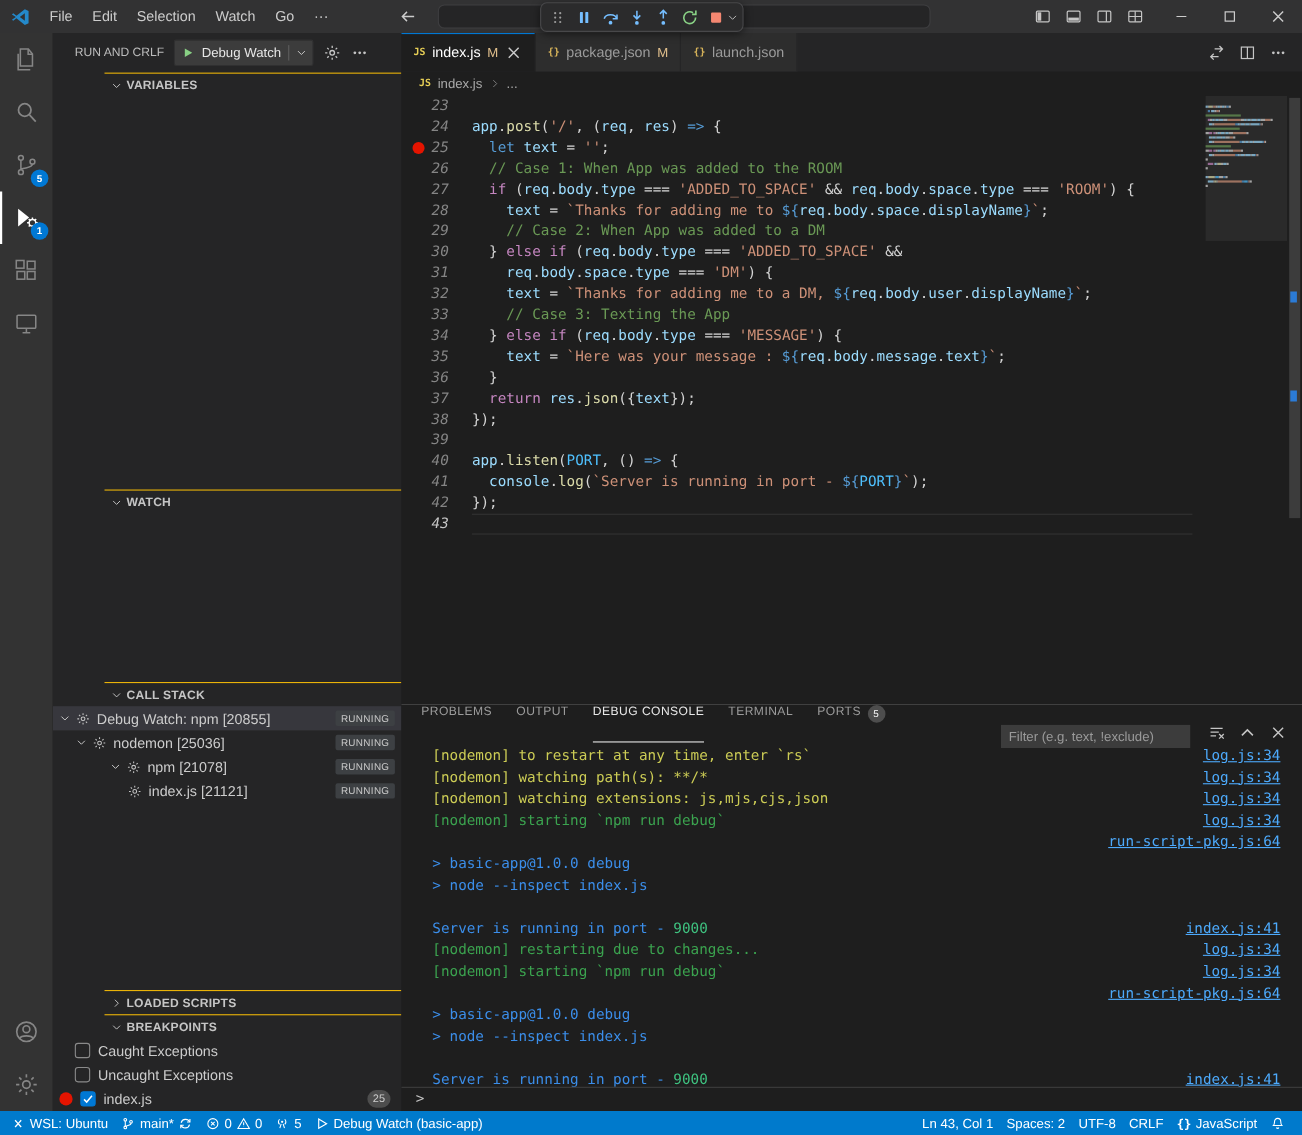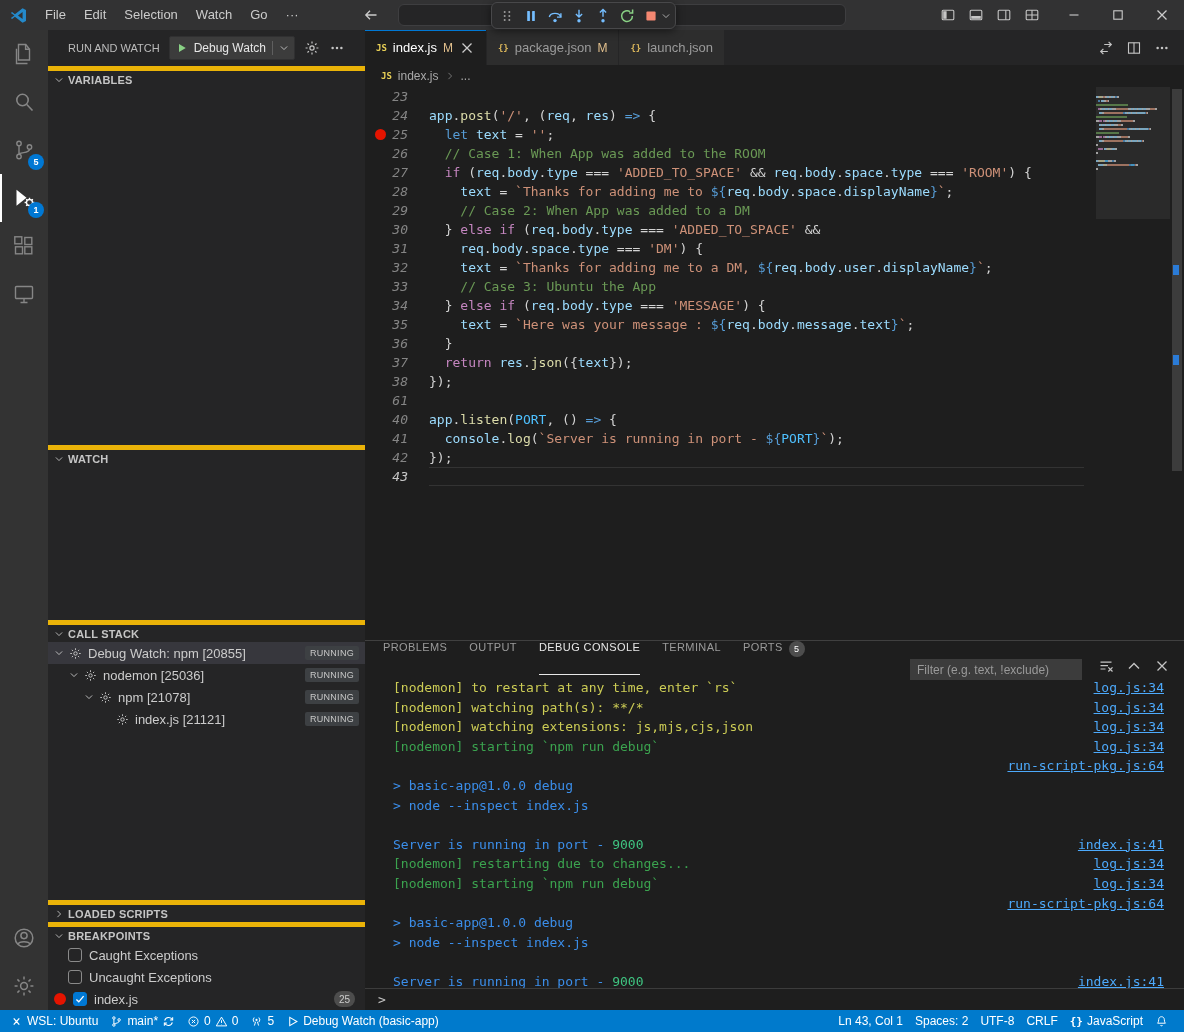--- a/index.html
+++ b/index.html
@@ -33,21 +33,21 @@
   .ab-badge{position:absolute;right:4px;bottom:4px;min-width:16px;height:16px;padding:0 4px;border-radius:8px;background:var(--badge,#0078d4);color:#fff;font-size:9px;font-weight:bold;display:flex;align-items:center;justify-content:center;}
   .ab-bottom{margin-top:auto;display:flex;flex-direction:column;}
   
   .sidebar{width:317px;flex:none;background:#252526;display:flex;flex-direction:column;overflow:hidden;}
   .sb-top{height:36px;flex:none;display:flex;align-items:center;padding:0 8px 0 20px;gap:9px;}
   .sb-title{font-size:11px;color:#bcbcbc;white-space:nowrap;}
   .cfg-select{display:flex;align-items:center;gap:6px;height:24px;background:#3c3c3c;border:1px solid #303031;border-radius:2px;padding:0 5px 0 6px;}
   .cfg-label{font-size:12px;color:#e7e7e7;}
   .cfg-sep{width:1px;height:14px;background:#5f5f5f;}
   .sbt-icon{color:#c5c5c5;}
-  .pane-header{height:22px;flex:none;display:flex;align-items:center;gap:4px;padding-left:6px;font-size:11px;font-weight:bold;color:#c5c5c5;border-top:5px solid #eab308;letter-spacing:.2px;}
+  .pane-header{height:22px;flex:none;display:flex;align-items:center;gap:4px;padding-left:6px;font-size:11px;font-weight:bold;color:#c5c5c5;border-top:1px solid #eab308;letter-spacing:.2px;margin-left:47px;}
   .pane-header .icon{color:#c5c5c5;}
   .grow{flex:1;}
   .watch-body{height:153px;flex:none;}
   .csfill{height:170px;flex:none;}
   .cs-row{height:22px;display:flex;align-items:center;gap:3px;font-size:13px;color:#ccc;white-space:nowrap;overflow:hidden;}
   .cs-row.selected{background:#37373d;}
   .tw-sp{width:12px;flex:none;}
   .cs-gear{color:#c5c5c5;margin:0 3px 0 2px;}
   .cs-label{overflow:hidden;text-overflow:ellipsis;}
   .run-badge{margin-left:auto;margin-right:6px;background:#3d4043;color:#c8c8c8;font-size:9px;padding:2px 5px;border-radius:2px;letter-spacing:.3px;flex:none;}
@@ -390,21 +390,21 @@
                   <path d="M12 2.6v3M12 18.4v3M2.6 12h3M18.4 12h3M5.4 5.4l2.1 2.1M16.5 16.5l2.1 2.1M18.6 5.4l-2.1 2.1M7.5 16.5l-2.1 2.1"></path>
                 </g>
               </svg>
             </span>
           </div>
         </div>
     </div>
 
     <aside class="sidebar" data-name="sidebar-run-and-debug">
       <div class="sb-top" data-name="sidebar-header">
-        <span class="sb-title" data-name="sidebar-title">RUN AND WATCH</span>
+        <span class="sb-title" data-name="sidebar-title">RUN AND CRLF</span>
         <div class="cfg-select" data-name="debug-config-select">
           <span class="icon i12 c-green" data-name="start-debug-icon">
               <svg viewBox="0 0 16 16">
                 <path d="M4 2.8v10.4L13 8z" fill="currentColor"></path>
               </svg>
             </span>
           <span class="cfg-label" data-name="debug-config-label">Debug Watch</span>
           <span class="cfg-sep" data-name="divider"></span>
           <span class="icon i10" data-name="chevron-down-icon">
               <svg viewBox="0 0 16 16">
@@ -487,21 +487,21 @@
               <svg viewBox="0 0 16 16">
                 <g fill="none" stroke="currentColor" stroke-width="1.2">
                   <circle cx="8" cy="8" r="2.1"></circle>
                   <path d="M8 1.6v2M8 12.4v2M1.6 8h2M12.4 8h2M3.5 3.5l1.4 1.4M11.1 11.1l1.4 1.4M12.5 3.5l-1.4 1.4M4.9 11.1l-1.4 1.4"></path>
                 </g>
               </svg>
             </span>
             <span class="cs-label" data-name="session-label">nodemon [25036]</span>
             <span class="run-badge" data-name="running-badge">RUNNING</span>
           </div>
-          <div class="cs-row" data-name="callstack-row" style="padding-left: 36px;">
+          <div class="cs-row" data-name="callstack-row" style="padding-left: 36px; margin-left: 16px;">
             <span class="icon i10" data-name="chevron-down-icon">
               <svg viewBox="0 0 16 16">
                 <path d="M3 5.5 8 10.5 13 5.5" fill="none" stroke="currentColor" stroke-width="1.4"></path>
               </svg>
             </span>
             <span class="icon i13 cs-gear" data-name="debug-session-icon">
               <svg viewBox="0 0 16 16">
                 <g fill="none" stroke="currentColor" stroke-width="1.2">
                   <circle cx="8" cy="8" r="2.1"></circle>
                   <path d="M8 1.6v2M8 12.4v2M1.6 8h2M12.4 8h2M3.5 3.5l1.4 1.4M11.1 11.1l1.4 1.4M12.5 3.5l-1.4 1.4M4.9 11.1l-1.4 1.4"></path>
@@ -638,27 +638,27 @@
               <div class="code-line" data-name="code-line"><span class="gutter" data-name="line-number"><span class="ln">23</span></span><span class="lc"></span></div>
               <div class="code-line" data-name="code-line"><span class="gutter" data-name="line-number"><span class="ln">24</span></span><span class="lc"><span class="tk-v">app</span><span class="tk-p">.</span><span class="tk-f">post</span><span class="tk-p">(</span><span class="tk-s">'/'</span><span class="tk-p">, (</span><span class="tk-v">req</span><span class="tk-p">, </span><span class="tk-v">res</span><span class="tk-p">) </span><span class="tk-k">=&gt;</span><span class="tk-p"> {</span></span></div>
               <div class="code-line" data-name="code-line"><span class="gutter" data-name="line-number"><span class="gbp" data-name="breakpoint-glyph"></span><span class="ln">25</span></span><span class="lc"><span class="tk-p">  </span><span class="tk-k">let</span><span class="tk-p"> </span><span class="tk-v">text</span><span class="tk-p"> = </span><span class="tk-s">''</span><span class="tk-p">;</span></span></div>
               <div class="code-line" data-name="code-line"><span class="gutter" data-name="line-number"><span class="ln">26</span></span><span class="lc"><span class="tk-m">  // Case 1: When App was added to the ROOM</span></span></div>
               <div class="code-line" data-name="code-line"><span class="gutter" data-name="line-number"><span class="ln">27</span></span><span class="lc"><span class="tk-p">  </span><span class="tk-c">if</span><span class="tk-p"> (</span><span class="tk-v">req</span><span class="tk-p">.</span><span class="tk-v">body</span><span class="tk-p">.</span><span class="tk-v">type</span><span class="tk-p"> === </span><span class="tk-s">'ADDED_TO_SPACE'</span><span class="tk-p"> &amp;&amp; </span><span class="tk-v">req</span><span class="tk-p">.</span><span class="tk-v">body</span><span class="tk-p">.</span><span class="tk-v">space</span><span class="tk-p">.</span><span class="tk-v">type</span><span class="tk-p"> === </span><span class="tk-s">'ROOM'</span><span class="tk-p">) {</span></span></div>
               <div class="code-line" data-name="code-line"><span class="gutter" data-name="line-number"><span class="ln">28</span></span><span class="lc"><span class="tk-p">    </span><span class="tk-v">text</span><span class="tk-p"> = </span><span class="tk-s">`Thanks for adding me to </span><span class="tk-t">${</span><span class="tk-v">req</span><span class="tk-p">.</span><span class="tk-v">body</span><span class="tk-p">.</span><span class="tk-v">space</span><span class="tk-p">.</span><span class="tk-v">displayName</span><span class="tk-t">}</span><span class="tk-s">`</span><span class="tk-p">;</span></span></div>
               <div class="code-line" data-name="code-line"><span class="gutter" data-name="line-number"><span class="ln">29</span></span><span class="lc"><span class="tk-m">    // Case 2: When App was added to a DM</span></span></div>
               <div class="code-line" data-name="code-line"><span class="gutter" data-name="line-number"><span class="ln">30</span></span><span class="lc"><span class="tk-p">  } </span><span class="tk-c">else</span><span class="tk-p"> </span><span class="tk-c">if</span><span class="tk-p"> (</span><span class="tk-v">req</span><span class="tk-p">.</span><span class="tk-v">body</span><span class="tk-p">.</span><span class="tk-v">type</span><span class="tk-p"> === </span><span class="tk-s">'ADDED_TO_SPACE'</span><span class="tk-p"> &amp;&amp;</span></span></div>
               <div class="code-line" data-name="code-line"><span class="gutter" data-name="line-number"><span class="ln">31</span></span><span class="lc"><span class="tk-p">    </span><span class="tk-v">req</span><span class="tk-p">.</span><span class="tk-v">body</span><span class="tk-p">.</span><span class="tk-v">space</span><span class="tk-p">.</span><span class="tk-v">type</span><span class="tk-p"> === </span><span class="tk-s">'DM'</span><span class="tk-p">) {</span></span></div>
               <div class="code-line" data-name="code-line"><span class="gutter" data-name="line-number"><span class="ln">32</span></span><span class="lc"><span class="tk-p">    </span><span class="tk-v">text</span><span class="tk-p"> = </span><span class="tk-s">`Thanks for adding me to a DM, </span><span class="tk-t">${</span><span class="tk-v">req</span><span class="tk-p">.</span><span class="tk-v">body</span><span class="tk-p">.</span><span class="tk-v">user</span><span class="tk-p">.</span><span class="tk-v">displayName</span><span class="tk-t">}</span><span class="tk-s">`</span><span class="tk-p">;</span></span></div>
-              <div class="code-line" data-name="code-line"><span class="gutter" data-name="line-number"><span class="ln">33</span></span><span class="lc"><span class="tk-m">    // Case 3: Ubuntu the App</span></span></div>
+              <div class="code-line" data-name="code-line"><span class="gutter" data-name="line-number"><span class="ln">33</span></span><span class="lc"><span class="tk-m">    // Case 3: Texting the App</span></span></div>
               <div class="code-line" data-name="code-line"><span class="gutter" data-name="line-number"><span class="ln">34</span></span><span class="lc"><span class="tk-p">  } </span><span class="tk-c">else</span><span class="tk-p"> </span><span class="tk-c">if</span><span class="tk-p"> (</span><span class="tk-v">req</span><span class="tk-p">.</span><span class="tk-v">body</span><span class="tk-p">.</span><span class="tk-v">type</span><span class="tk-p"> === </span><span class="tk-s">'MESSAGE'</span><span class="tk-p">) {</span></span></div>
               <div class="code-line" data-name="code-line"><span class="gutter" data-name="line-number"><span class="ln">35</span></span><span class="lc"><span class="tk-p">    </span><span class="tk-v">text</span><span class="tk-p"> = </span><span class="tk-s">`Here was your message : </span><span class="tk-t">${</span><span class="tk-v">req</span><span class="tk-p">.</span><span class="tk-v">body</span><span class="tk-p">.</span><span class="tk-v">message</span><span class="tk-p">.</span><span class="tk-v">text</span><span class="tk-t">}</span><span class="tk-s">`</span><span class="tk-p">;</span></span></div>
               <div class="code-line" data-name="code-line"><span class="gutter" data-name="line-number"><span class="ln">36</span></span><span class="lc"><span class="tk-p">  }</span></span></div>
               <div class="code-line" data-name="code-line"><span class="gutter" data-name="line-number"><span class="ln">37</span></span><span class="lc"><span class="tk-p">  </span><span class="tk-c">return</span><span class="tk-p"> </span><span class="tk-v">res</span><span class="tk-p">.</span><span class="tk-f">json</span><span class="tk-p">({</span><span class="tk-v">text</span><span class="tk-p">});</span></span></div>
               <div class="code-line" data-name="code-line"><span class="gutter" data-name="line-number"><span class="ln">38</span></span><span class="lc"><span class="tk-p">});</span></span></div>
-              <div class="code-line" data-name="code-line"><span class="gutter" data-name="line-number"><span class="ln">61</span></span><span class="lc"></span></div>
+              <div class="code-line" data-name="code-line"><span class="gutter" data-name="line-number"><span class="ln">39</span></span><span class="lc"></span></div>
               <div class="code-line" data-name="code-line"><span class="gutter" data-name="line-number"><span class="ln">40</span></span><span class="lc"><span class="tk-v">app</span><span class="tk-p">.</span><span class="tk-f">listen</span><span class="tk-p">(</span><span class="tk-C">PORT</span><span class="tk-p">, () </span><span class="tk-k">=&gt;</span><span class="tk-p"> {</span></span></div>
               <div class="code-line" data-name="code-line"><span class="gutter" data-name="line-number"><span class="ln">41</span></span><span class="lc"><span class="tk-p">  </span><span class="tk-v">console</span><span class="tk-p">.</span><span class="tk-f">log</span><span class="tk-p">(</span><span class="tk-s">`Server is running in port - </span><span class="tk-t">${</span><span class="tk-C">PORT</span><span class="tk-t">}</span><span class="tk-s">`</span><span class="tk-p">);</span></span></div>
               <div class="code-line" data-name="code-line"><span class="gutter" data-name="line-number"><span class="ln">42</span></span><span class="lc"><span class="tk-p">});</span></span></div>
               <div class="code-line cur" data-name="code-line"><span class="gutter" data-name="line-number"><span class="ln">43</span></span><span class="lc"></span></div>
             </div>
           <div class="minimap" data-name="minimap">
               <div class="mm-slider" data-name="minimap-slider"></div>
               <div class="mm-line" data-name="minimap-line"></div>
               <div class="mm-line" data-name="minimap-line">
                 <span class="mm-seg" style="width: 2px; background: rgb(156, 220, 254);"></span>

